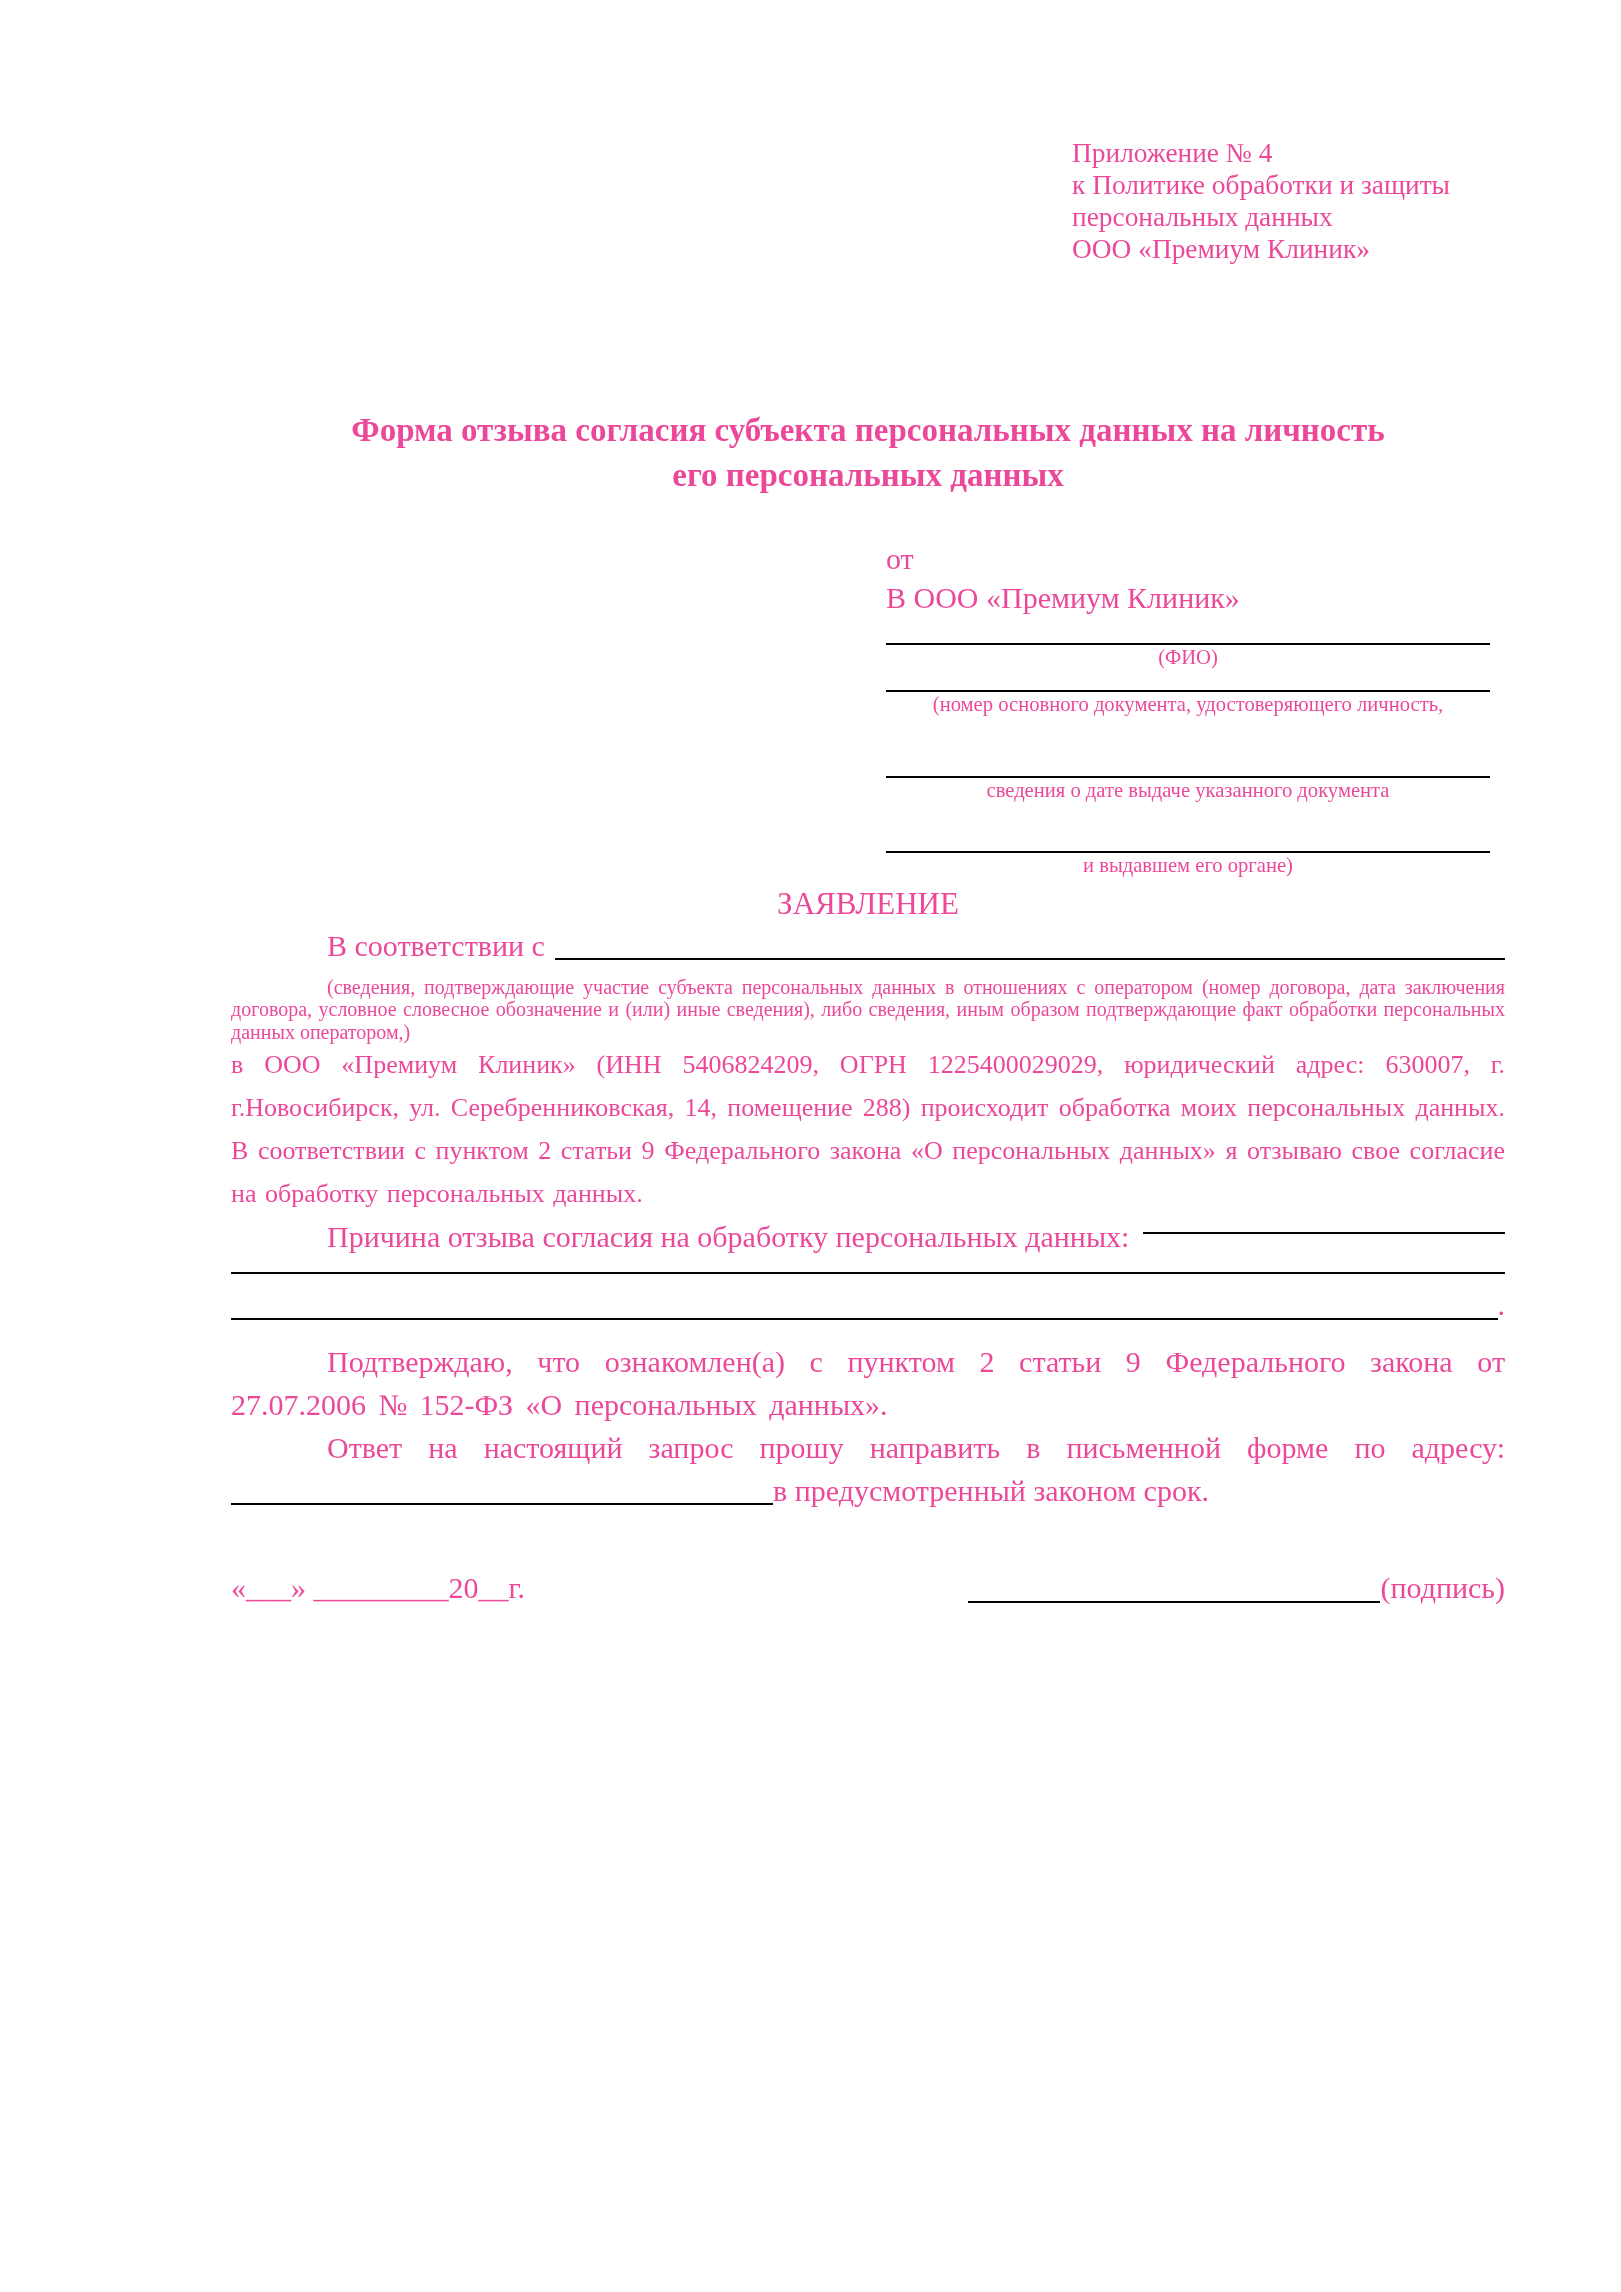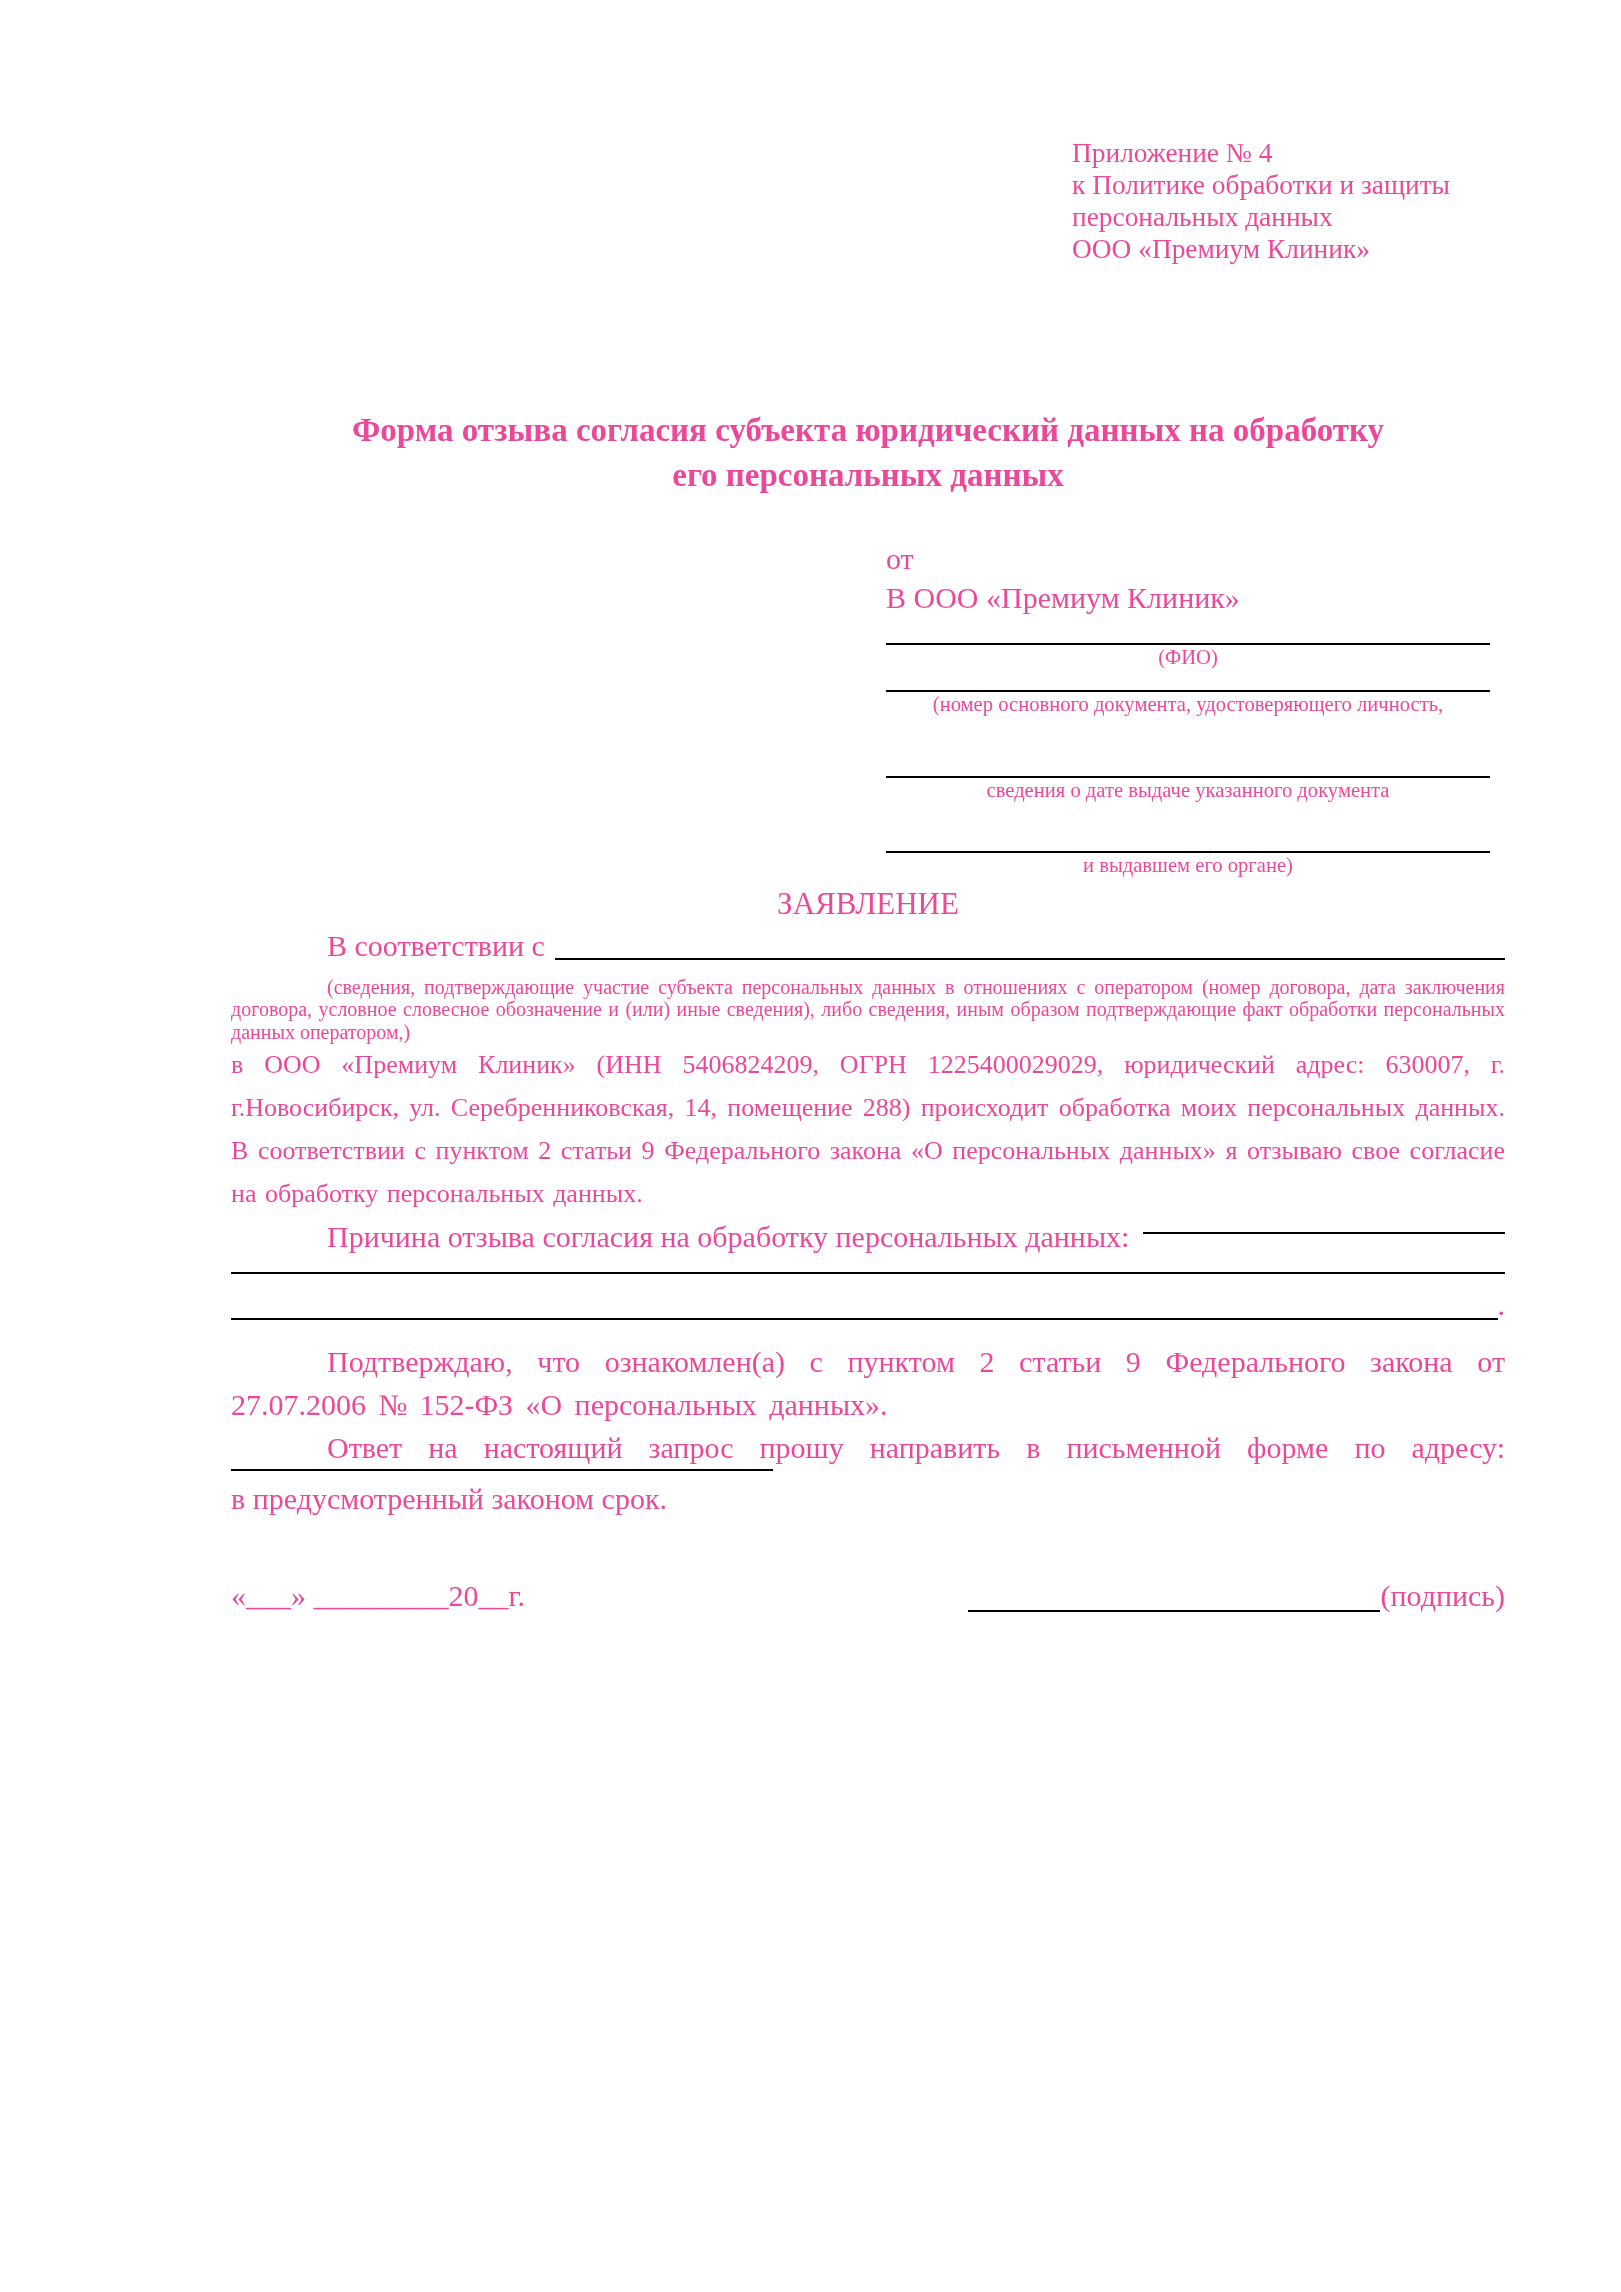--- a/index.html
+++ b/index.html
@@ -134,21 +134,20 @@
     line-height: 43px;
     text-align: justify;
     text-align-last: justify;
     text-indent: 96px;
     word-spacing: 2px;
   }
   .reply-line2 {
     display: flex;
     font-size: 30px;
     line-height: 43px;
-    flex-direction: column;
   }
   .reply-line2 .ln {
     width: 542px;
     border-bottom: 2.9px solid #000;
     margin-bottom: 6.9px;
   }
   .sig-row {
     display: flex;
     justify-content: space-between;
     margin-top: 54px;
@@ -170,21 +169,21 @@
   <div class="content">
 
     <div class="header-block">
       <div>Приложение № 4</div>
       <div>к Политике обработки и защиты</div>
       <div>персональных данных</div>
       <div>ООО «Премиум Клиник»</div>
     </div>
 
     <div class="doc-title">
-      <div>Форма отзыва согласия субъекта юридический данных на обработку</div>
+      <div>Форма отзыва согласия субъекта персональных данных на личность</div>
       <div>его персональных данных</div>
     </div>
 
     <div class="addr">
       <div>от</div>
       <div>В ООО «Премиум Клиник»</div>
       <div class="blank b1"></div>
       <div class="cap">(ФИО)</div>
       <div class="blank b2"></div>
       <div class="cap">(номер основного документа, удостоверяющего личность,</div>

